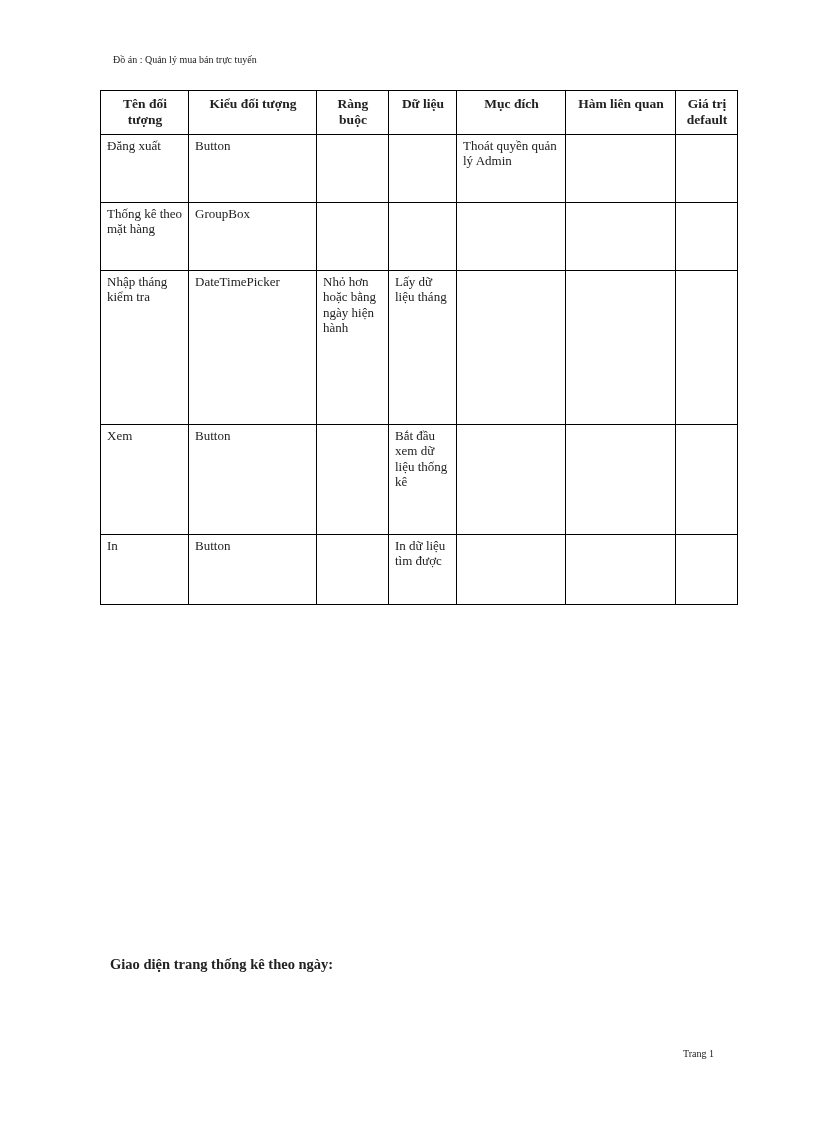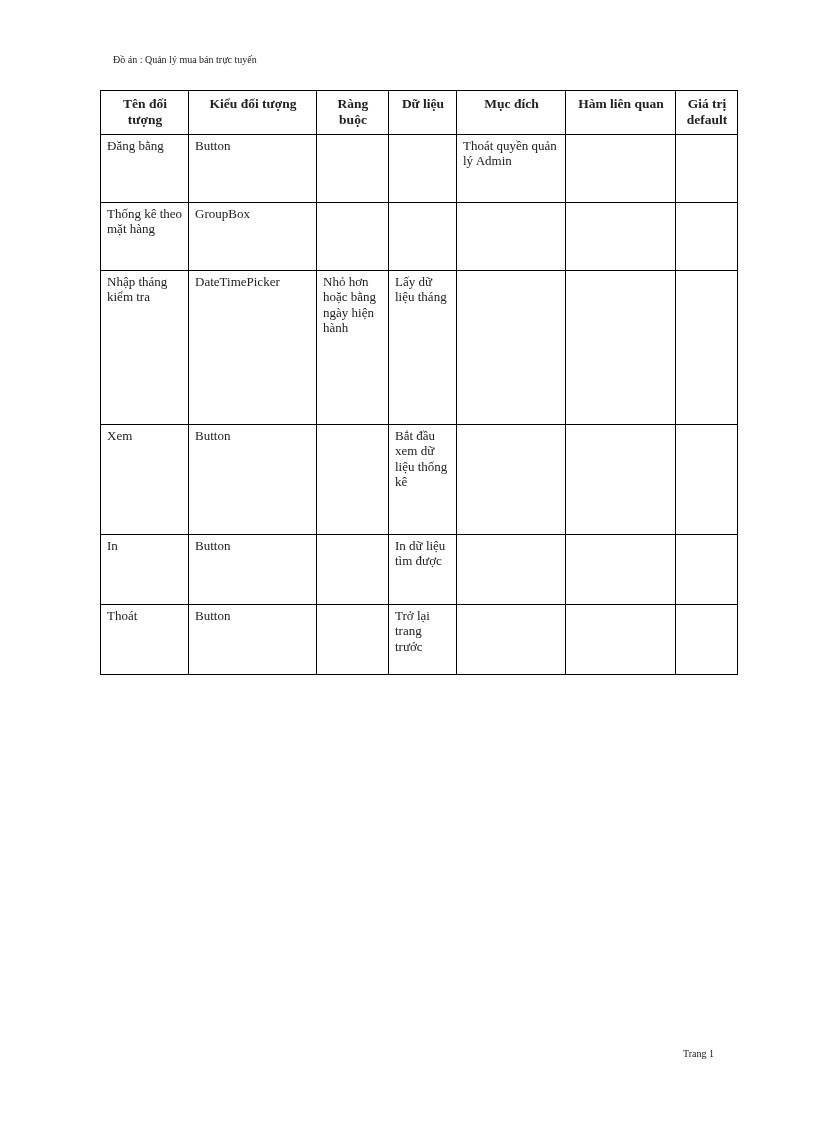--- a/index.html
+++ b/index.html
@@ -96,21 +96,21 @@
         <th>Kiểu đối tượng</th>
         <th>Ràng buộc</th>
         <th>Dữ liệu</th>
         <th>Mục đích</th>
         <th>Hàm liên quan</th>
         <th>Giá trị default</th>
       </tr>
     </thead>
     <tbody>
       <tr class="row-1">
-        <td>Đăng bằng</td>
+        <td>Đăng xuất</td>
         <td>Button</td>
         <td></td>
         <td></td>
         <td>Thoát quyền quản lý Admin</td>
         <td></td>
         <td></td>
       </tr>
       <tr class="row-2">
         <td>Thống kê theo mặt hàng</td>
         <td>GroupBox</td>
@@ -140,28 +140,20 @@
       </tr>
       <tr class="row-5">
         <td>In</td>
         <td>Button</td>
         <td></td>
         <td>In dữ liệu tìm được</td>
         <td></td>
         <td></td>
         <td></td>
       </tr>
-      <tr class="row-6">
-        <td>Thoát</td>
-        <td>Button</td>
-        <td></td>
-        <td>Trở lại trang trước</td>
-        <td></td>
-        <td></td>
-        <td></td>
-      </tr>
     </tbody>
   </table>
 
+  <div class="section-heading">Giao diện trang thống kê theo ngày:</div>
 
   <div class="page-number">Trang 1</div>
 
 </div>
 
 </body></html>

